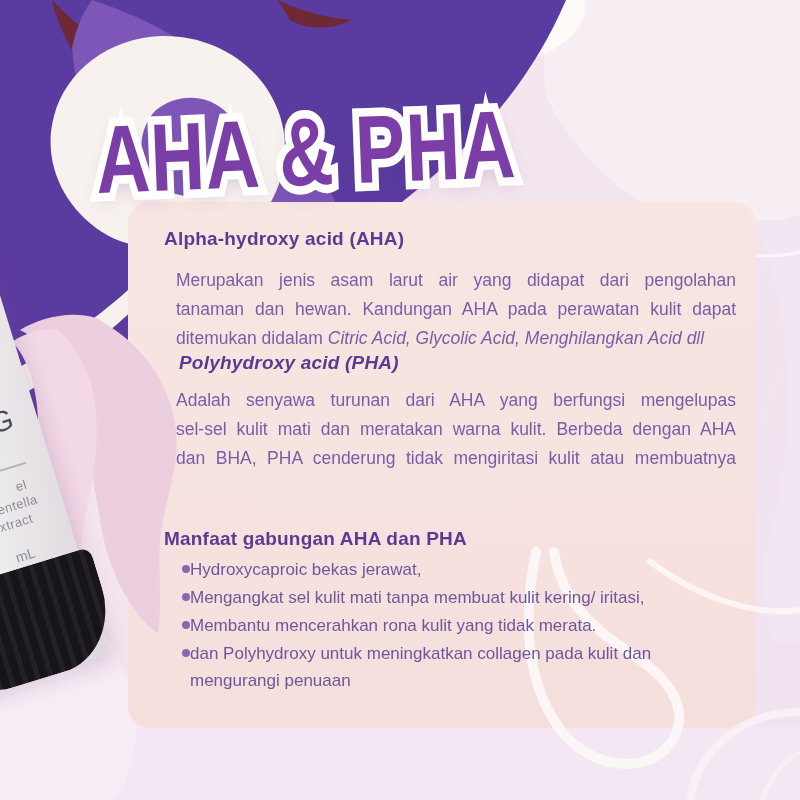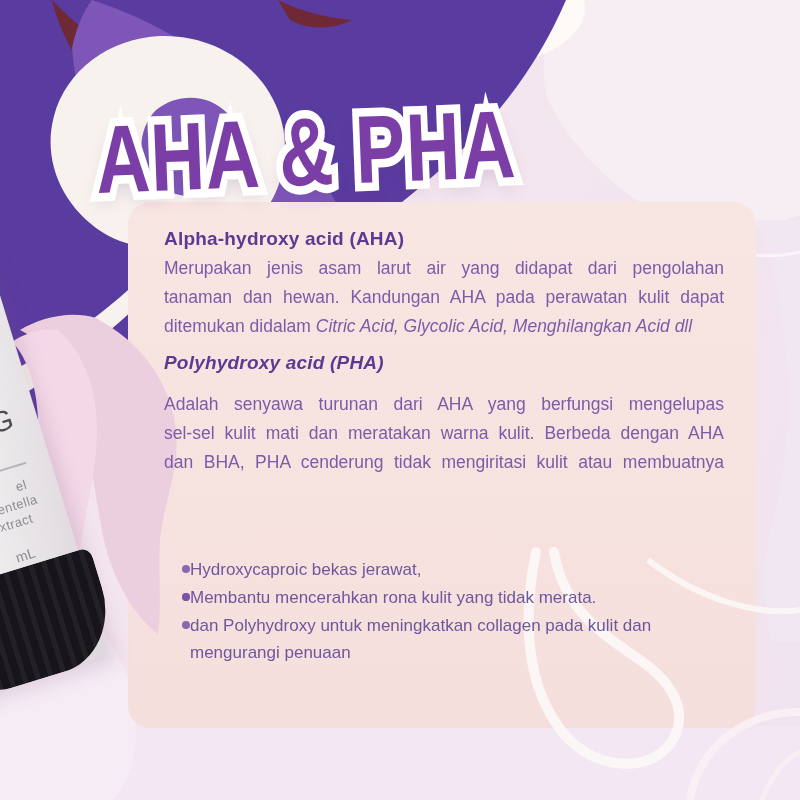--- a/index.html
+++ b/index.html
@@ -15,23 +15,23 @@
     position:absolute;left:128px;top:202px;width:628px;height:526px;
     border-radius:22px;background:linear-gradient(180deg,#f8e6e3,#f5dfdc);
     z-index:2;
   }
   .overlay-svg{z-index:3;pointer-events:none;}
   .content{position:absolute;left:0;top:0;width:800px;height:800px;z-index:4;}
   .heading{
     position:absolute;left:164px;width:566px;margin:0;
     font-size:19px;font-weight:bold;color:#5d3a92;letter-spacing:.2px;
   }
-  .heading.italic{font-style:italic;}
+  .heading.italic{font-style:italic;margin-left:15px;}
   .para{
-    position:absolute;left:164px;width:560px;margin:0;
+    position:absolute;left:164px;width:560px;margin:12px;
     font-size:17.5px;line-height:29px;color:#7b5ca8;
   }
   .jl{display:block;text-align:justify;text-align-last:justify;}
   .jl-last{display:block;text-align:left;}
   .benefits-list{
     position:absolute;left:180px;top:556px;width:560px;margin:0;padding:0;
     list-style:none;font-size:17px;line-height:27px;color:#6e579d;
   }
   .benefits-list li{position:relative;margin:0 0 1px 0;padding-left:10px;}
   .bullet-dot{
@@ -125,29 +125,30 @@
   <div class="content">
 
     <h2 class="heading" style="top:228px;">Alpha-hydroxy acid (AHA)</h2>
     <p class="para" style="top:254px;">
       <span class="jl">Merupakan jenis asam larut air yang didapat dari pengolahan</span>
       <span class="jl">tanaman dan hewan. Kandungan AHA pada perawatan kulit dapat</span>
       <span class="jl-last"><span>ditemukan didalam</span><i> Citric Acid, Glycolic Acid, Menghilangkan Acid dll</i></span>
     </p>
 
     <h2 class="heading italic" style="top:352px;">Polyhydroxy acid (PHA)</h2>
-    <p class="para" style="top:390px;">
+    <p class="para" style="top:374px;">
       <span class="jl">Adalah senyawa turunan dari AHA yang berfungsi mengelupas</span>
       <span class="jl">sel-sel kulit mati dan meratakan warna kulit. Berbeda dengan AHA</span>
       <span class="jl">dan BHA, PHA cenderung tidak mengiritasi kulit atau membuatnya</span>
     </p>
 
+    <h2 class="heading" style="top:528px;">Manfaat gabungan AHA dan PHA</h2>
     <ul class="benefits-list">
       <li><span class="bullet-dot"></span><span class="benefit-text">Hydroxycaproic bekas jerawat,</span></li>
-      <li><span class="bullet-dot"></span></li>
+      <li><span class="bullet-dot"></span><span class="benefit-text">Mengangkat sel kulit mati tanpa membuat kulit kering/ iritasi,</span></li>
       <li><span class="bullet-dot"></span><span class="benefit-text">Membantu mencerahkan rona kulit yang tidak merata.</span></li>
       <li><span class="bullet-dot"></span><span class="benefit-text">dan Polyhydroxy untuk meningkatkan collagen pada kulit dan mengurangi penuaan</span></li>
     </ul>
   </div>
 
   <div class="tube">
     <div class="tube-body">
       <div class="tube-name">NG</div>
       <div class="tube-line"></div>
       <div class="tube-small tube-l1">el</div>

